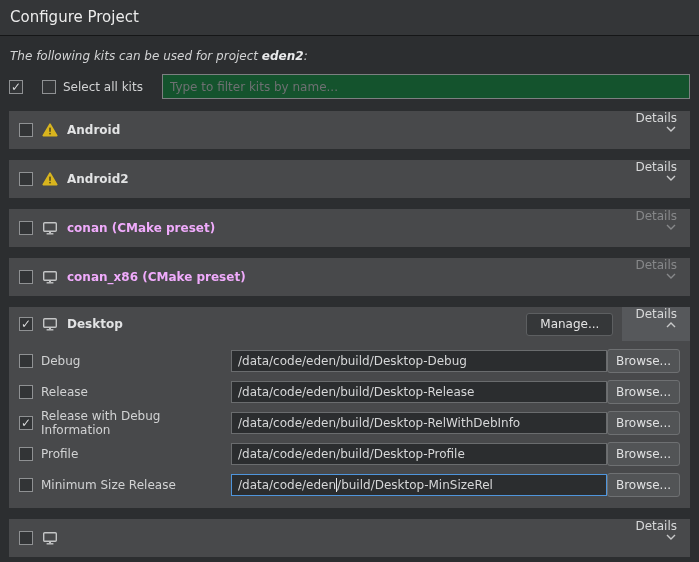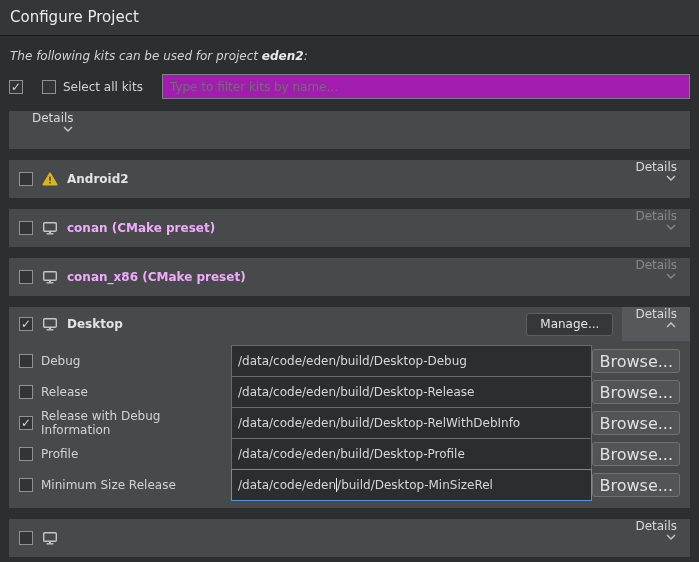--- a/index.html
+++ b/index.html
@@ -29,21 +29,21 @@
 
   .checkbox {
     width:14px; height:14px; flex:0 0 14px;
     border:1px solid #8f9193; background:#323436;
     display:inline-flex; align-items:center; justify-content:center;
     font-size:12px; line-height:12px; color:#d8d9da;
   }
 
   .filter-input {
     flex:1; height:25px;
-    background:#a21caf; border:1px solid #7d7f81;
+    background:#14532d; border:1px solid #7d7f81;
     color:#d6d7d8; font-size:12px; padding:0 7px;
     font-family:"DejaVu Sans","Liberation Sans",sans-serif;
     outline:none;
   }
   .filter-input::placeholder { color:#6e7072; opacity:1; }
 
   .kit-row {
     background:#48494b; height:38px;
     display:flex; align-items:center;
     padding:0 0 0 10px; margin-bottom:11px;
@@ -71,36 +71,36 @@
     background:#353739; border:1px solid #5d5f61; border-radius:3px;
     color:#e5e5e5; font-size:12px; height:23px; padding:0 13px;
     margin-right:9px;
     font-family:"DejaVu Sans","Liberation Sans",sans-serif;
   }
 
   .config-row { display:flex; align-items:center; height:22px; margin-top:9px; padding:4px 10px; }
   .config-row .checkbox { margin-right:8px; }
   .config-label { flex:0 0 190px; color:#d2d3d4; }
   .path-input {
-    flex:1; height:32px;
+    flex:1; height:22px;
     background:#2b2d2f; border:1px solid #6a6c6e;
     color:#d6d7d8; font-size:12px; padding:0 6px;
     font-family:"DejaVu Sans","Liberation Sans",sans-serif;
     outline:none;
   }
   .path-input.focused {
     border-color:#4f95dc;
     display:flex; align-items:center; white-space:pre;
   }
   .cursor { display:inline-block; width:1px; height:14px; background:#e8e9ea; }
 
   .browse-btn {
     flex:0 0 73px; height:24px;
     background:#525456; border:1px solid #6e7072; border-radius:3px;
-    color:#e0e1e2; font-size:16px;
+    color:#e0e1e2; font-size:12px;
     font-family:"DejaVu Sans","Liberation Sans",sans-serif;
   }
 </style>
 </head>
 <body>
 
 <div class="titlebar">
   <span class="title">Configure Project</span>
 </div>
 
@@ -113,20 +113,31 @@
       <span class="checkbox">✓</span>
     </div>
     <div class="cb-label">
       <span class="checkbox"></span>
       <span class="lbl">Select all kits</span>
     </div>
     <input class="filter-input" placeholder="Type to filter kits by name..." style="">
   </div>
 
   <div class="kit-row">
+    <div class="kit-left">
+      <span class="checkbox"></span>
+      <span class="kit-icon">
+        <svg width="16" height="14" viewBox="0 0 16 14">
+            <path d="M8 1.2 L14.8 12.6 H1.2 Z" fill="#d9b51e" stroke="#d9b51e" stroke-width="1.6" stroke-linejoin="round"></path>
+            <rect x="7.25" y="4.6" width="1.5" height="4.2" fill="#4a4320"></rect>
+            <rect x="7.25" y="9.9" width="1.5" height="1.5" fill="#4a4320"></rect>
+          </svg>
+      </span>
+      <span class="kit-name">Android</span>
+    </div>
     <div class="details-btn">
       <span>Details</span>
       <span class="chev">
           <svg width="12" height="8" viewBox="0 0 12 8">
             <path d="M2 2 L6 6 L10 2" stroke="#c8c9ca" stroke-width="1.4" fill="none"></path>
           </svg>
         </span>
     </div>
   </div>
 

